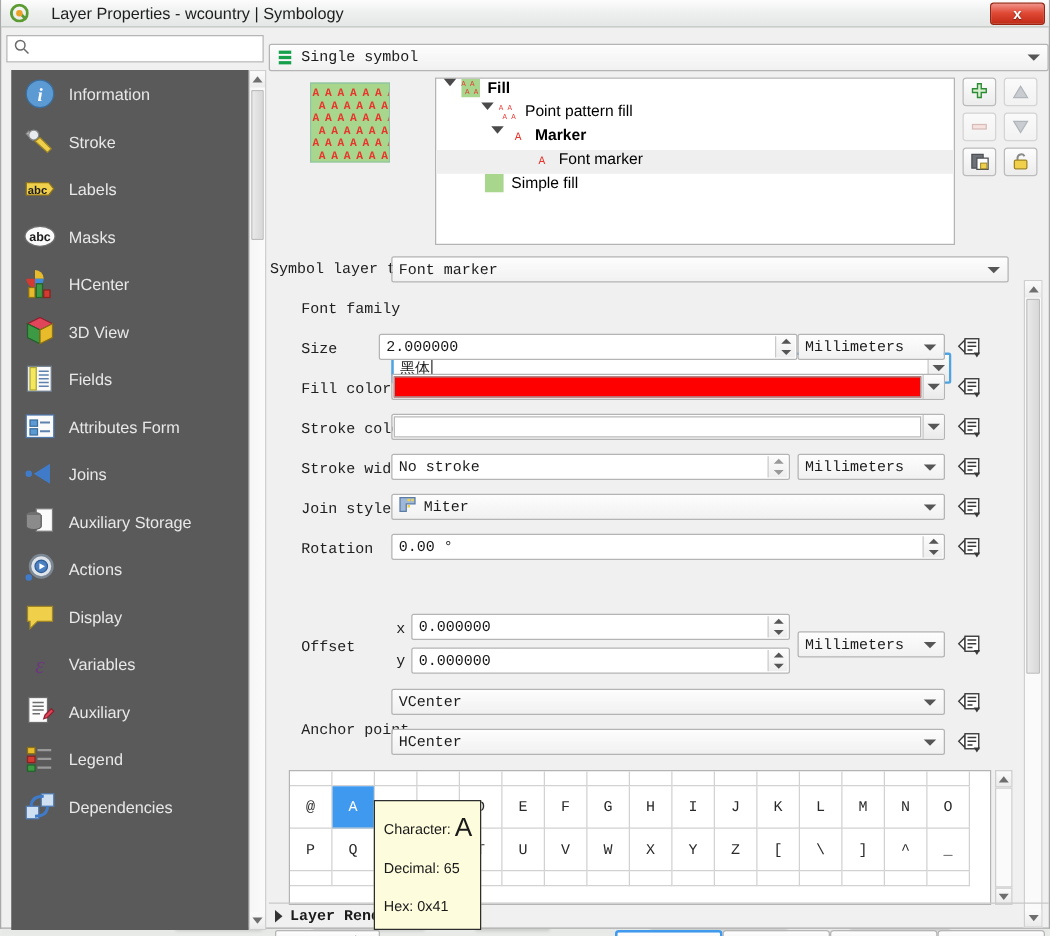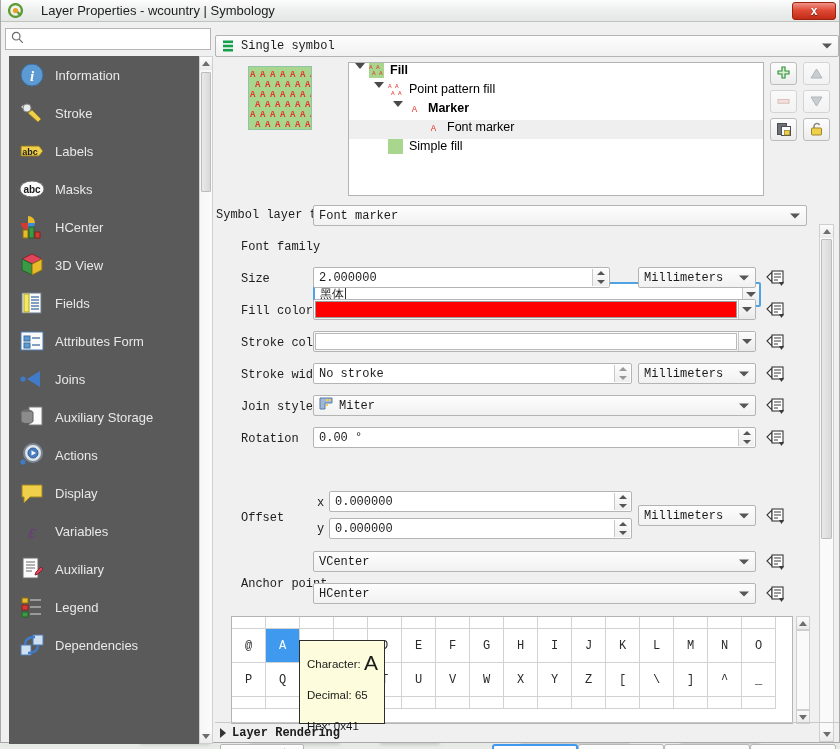--- a/index.html
+++ b/index.html
@@ -225,21 +225,21 @@
     font-family: "Liberation Mono", monospace; font-size: 12px; color: #2a2a2a;
     cursor: pointer;
   }
   .charcell.sel { background: #3f9aef; color: #fff; }
   .charrow.top { height: 12px; }
   .charrow.top .charcell { height: 12px; }
   .charrow.bot { height: 12px; }
   .charrow.bot .charcell { height: 12px; }
 
   .tooltip {
-    position: absolute; left: 298px; top: 640px; width: 86px; height: 84px;
+    position: absolute; left: 298px; top: 640px; width: 86px; height: 104px;
     background: #fdfcdc; border: 1px solid #2e2e2e;
     font-size: 11.5px; color: #1a1a1a;
     padding: 6px 0 0 7px; line-height: 31px;
     z-index: 40; pointer-events: none;
   }
   .tooltip .big { font-size: 21px; vertical-align: -2px; }
 
   .collapser {
     position: absolute; left: 5px; top: 698px;
     display: flex; align-items: center;
@@ -535,21 +535,21 @@
                 <rect width="15" height="15" fill="#a7d68c"></rect>
                 <g fill="#e8342c" font-size="6" font-family="Liberation Mono,monospace">
                   <text x="0" y="6">A</text>
                   <text x="7" y="6">A</text>
                   <text x="3" y="12">A</text>
                   <text x="10" y="12">A</text>
                 </g>
               </svg></span>
             <span style="font-weight: bold;">Fill</span>
           </div>
-          <div class="tnode" style="padding-left: 25px;">
+          <div class="tnode" style="padding-left: 36px;">
             <span class="twist"></span>
             <span class="tico"><svg width="15" height="15" viewBox="0 0 15 15">
                 <g fill="#e8342c" font-size="6" font-family="Liberation Mono,monospace">
                   <text x="0" y="6">A</text>
                   <text x="7" y="6">A</text>
                   <text x="3" y="13">A</text>
                   <text x="10" y="13">A</text>
                 </g>
               </svg></span>
             <span>Point pattern fill</span>
@@ -628,21 +628,21 @@
           <span>黑体</span>
             <span class="caret"></span>
           <span class="cbarrow">
             <span style="width:0;height:0;border-left:5px solid transparent;border-right:5px solid transparent;border-top:5px solid #565656"></span>
           </span>
         </div>
 
         <div class="frow" style="left:26px;top:64px">
           <span class="flabel">Size</span>
         </div>
-        <div class="fld" style="position:absolute;left:98px;top:59px;width:297px;height:21px">
+        <div class="fld" style="position:absolute;left:88px;top:59px;width:335px;height:21px">
           <span>2.000000</span>
           <span class="spin">
             <span style="width:0;height:0;border-left:4px solid transparent;border-right:4px solid transparent;border-bottom:4px solid #555"></span>
             <span style="width:0;height:0;border-left:4px solid transparent;border-right:4px solid transparent;border-top:4px solid #555"></span>
           </span>
         </div>
         <div class="combo" style="position:absolute;left:423px;top:59px;width:118px;height:21px">
           <span>Millimeters</span>
           <span class="arrow"></span>
         </div>

